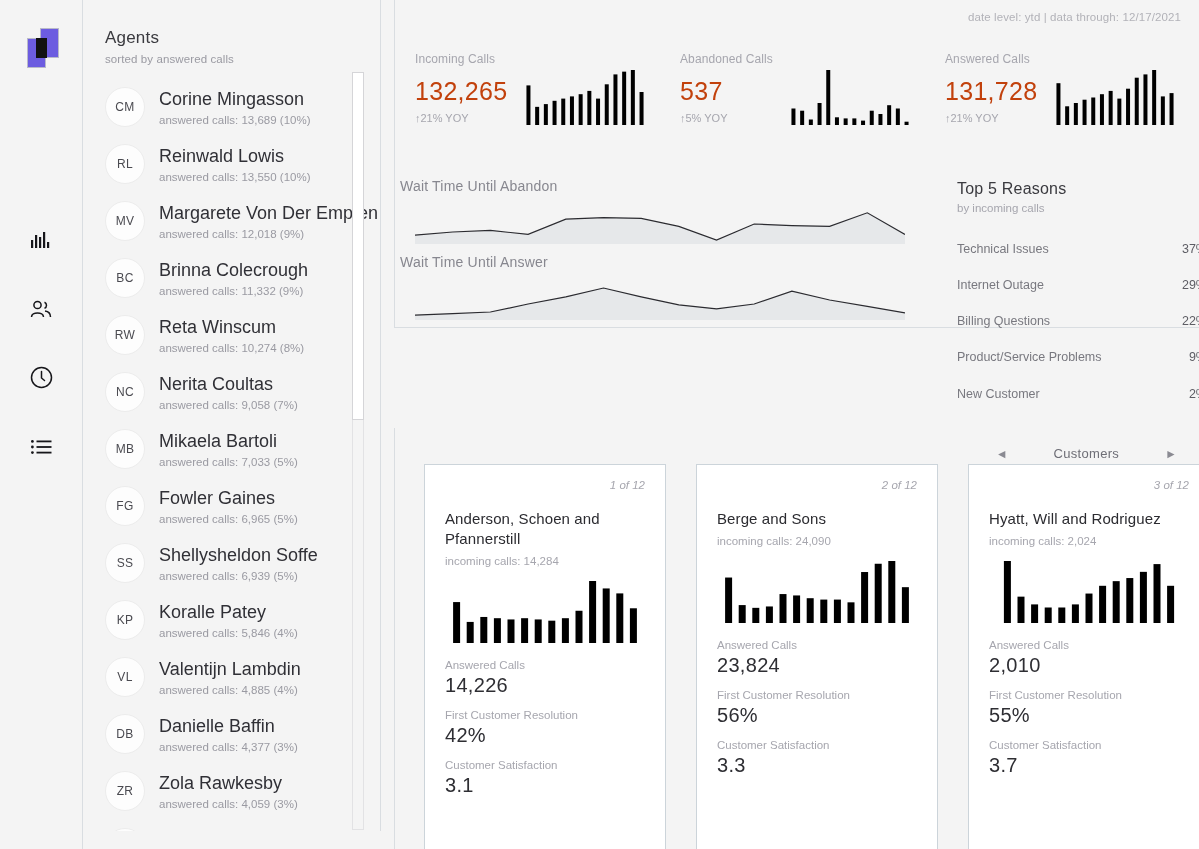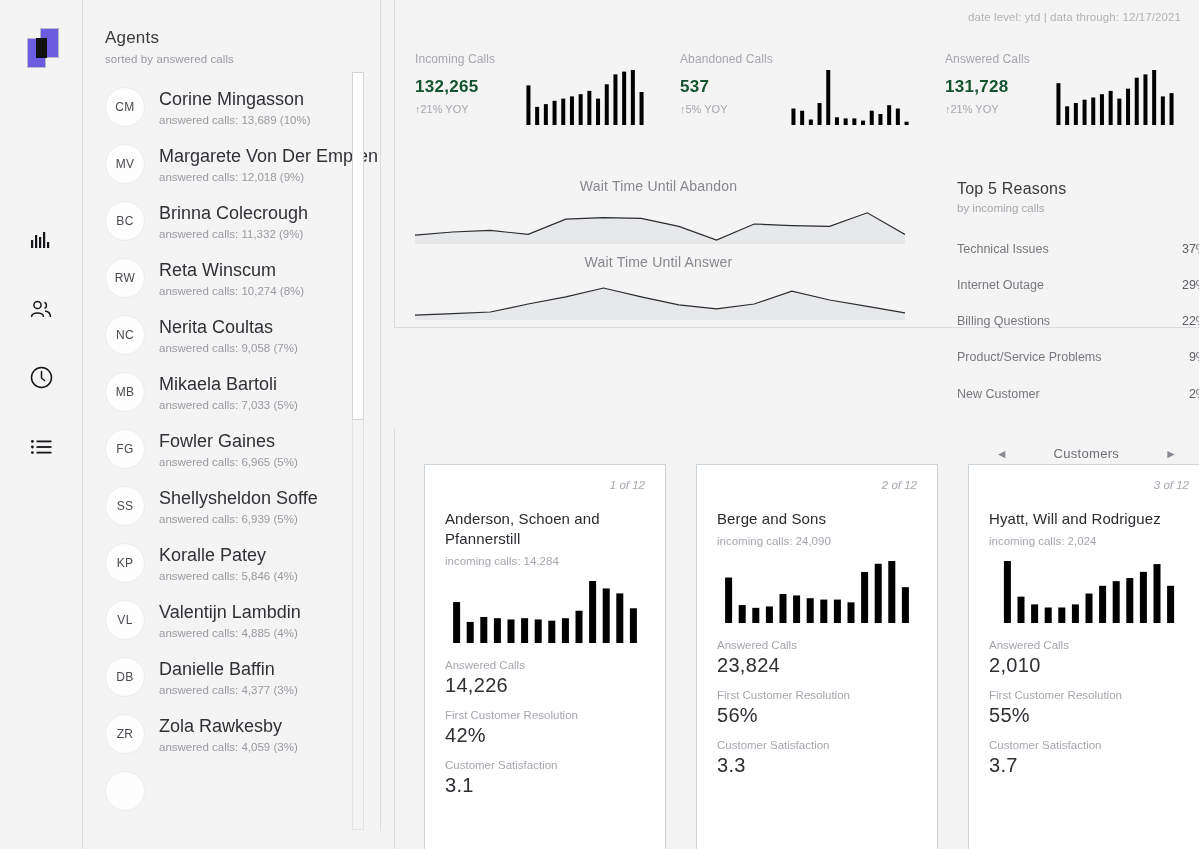--- a/index.html
+++ b/index.html
@@ -97,28 +97,28 @@
   .bottom-panel {
     position: absolute; left: 13px; top: 428px; right: 0px; bottom: 0;
     border-left: 1px solid #d9dde1;
   }
 
   
   .kpis { position: absolute; left: 0; top: 52px; width: 100%; height: 100px; }
   .kpi { position: absolute; top: 0; display: flex; align-items: flex-start; }
   .kpi-txt { width: 100px; }
   .kpi-label { font-size: 12px; color: #a6a6ae; letter-spacing: .1px; }
-  .kpi-value { font-size: 17px; color: #14532d; margin-top: 11px; letter-spacing: .3px; font-weight: bold; }
+  .kpi-value { font-size: 25px; color: #c2410c; margin-top: 11px; letter-spacing: .3px; }
   .kpi-yoy { font-size: 11px; color: #a6a6ae; margin-top: 6px; }
   .spark { margin-left: 9px; margin-top: 18px; }
 
   
   .areas { position: absolute; left: 2px; top: 178px; width: 520px; }
   .area-block { margin-bottom: 10px; }
-  .area-title { font-size: 14px; color: #87878f; letter-spacing: .2px; padding-left: 3px; text-align: center; }
+  .area-title { font-size: 14px; color: #87878f; letter-spacing: .2px; padding-left: 3px; }
   .area-svg { display: block; margin-top: 6px; }
 
   
   .reasons { position: absolute; left: 562px; top: 180px; width: 250px; }
   .reasons-title { font-size: 16px; color: #3a3a3f; letter-spacing: .2px; }
   .reasons-sub { font-size: 11.5px; color: #a6a6ae; margin-top: 4px; }
   .reason-row {
     display: flex; align-items: center; justify-content: space-between;
     margin-top: 18px; font-size: 12.5px; color: #78787f;
   }
@@ -214,20 +214,27 @@
     <div class="agents-head">
       <div class="agents-title">Agents</div>
       <div class="agents-sub">sorted by answered calls</div>
     </div>
     <div class="agent-list" id="agent-list">
         <div class="agent-row">
           <div class="avatar">CM</div>
           <div class="agent-txt">
             <div class="agent-name">Corine Mingasson</div>
             <div class="agent-calls">answered calls: 13,689 (10%)</div>
+          </div>
+        </div>
+        <div class="agent-row">
+          <div class="avatar">RL</div>
+          <div class="agent-txt">
+            <div class="agent-name">Reinwald Lowis</div>
+            <div class="agent-calls">answered calls: 13,550 (10%)</div>
           </div>
         </div>
         <div class="agent-row">
           <div class="avatar">MV</div>
           <div class="agent-txt">
             <div class="agent-name">Margarete Von Der Empten</div>
             <div class="agent-calls">answered calls: 12,018 (9%)</div>
           </div>
         </div>
         <div class="agent-row">

